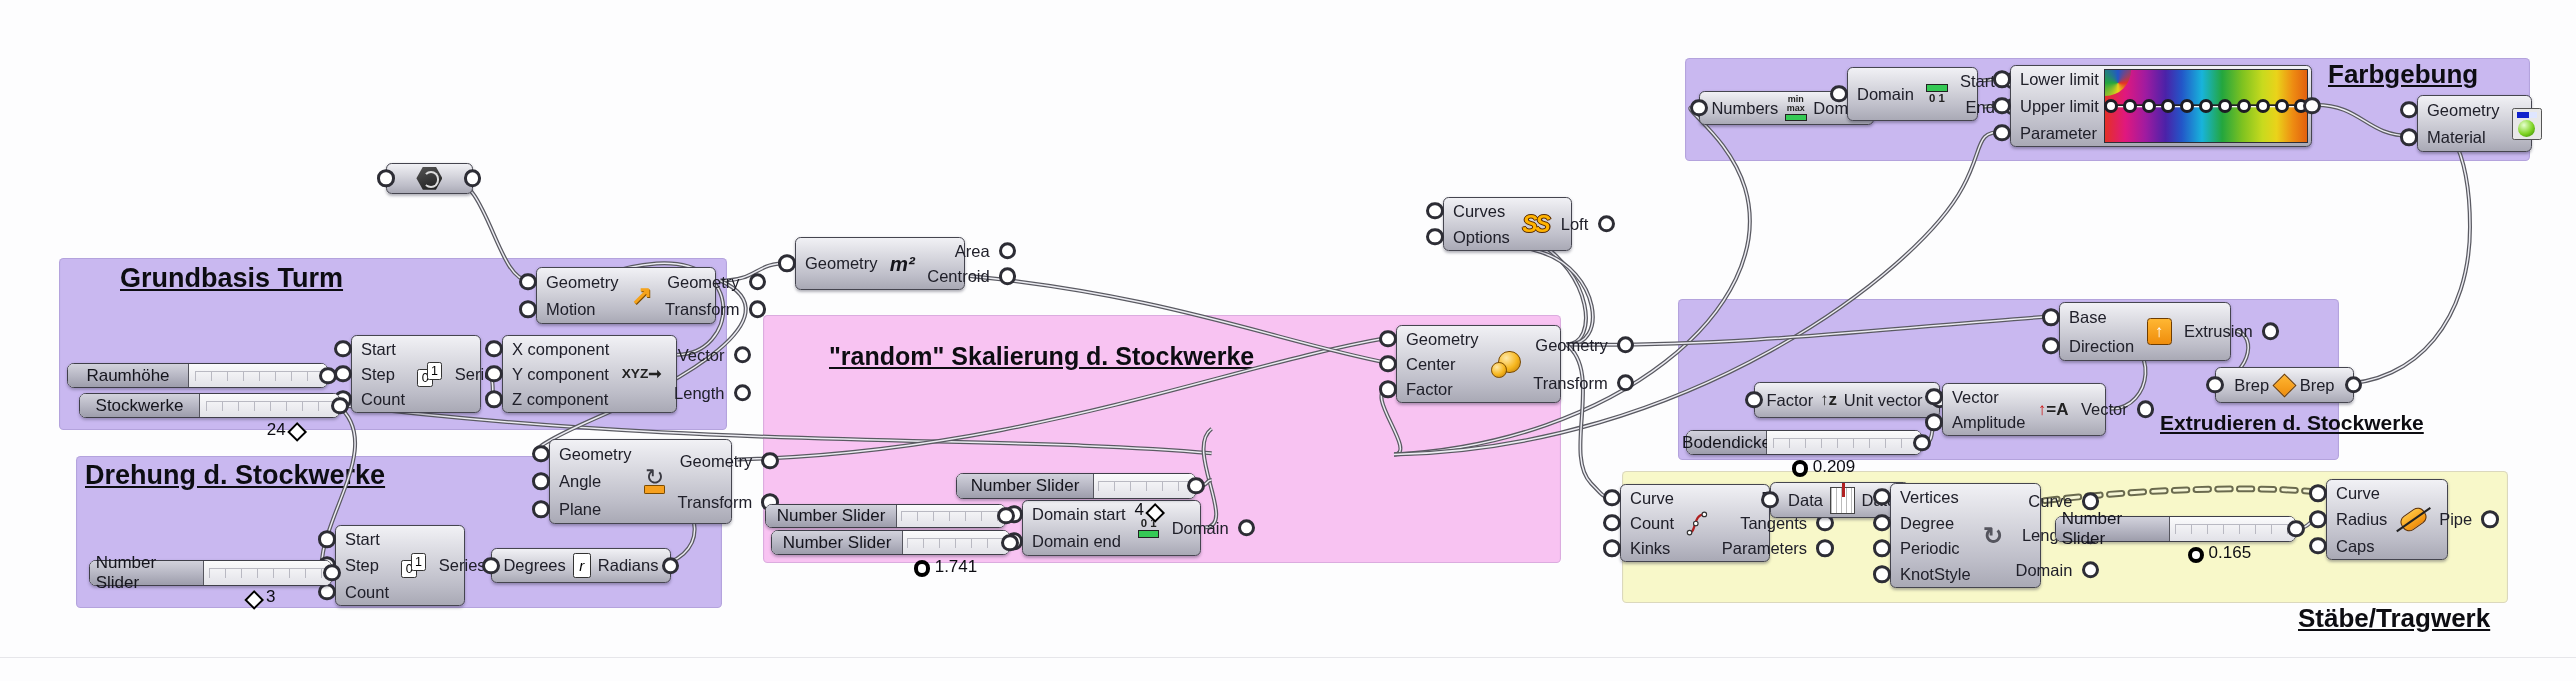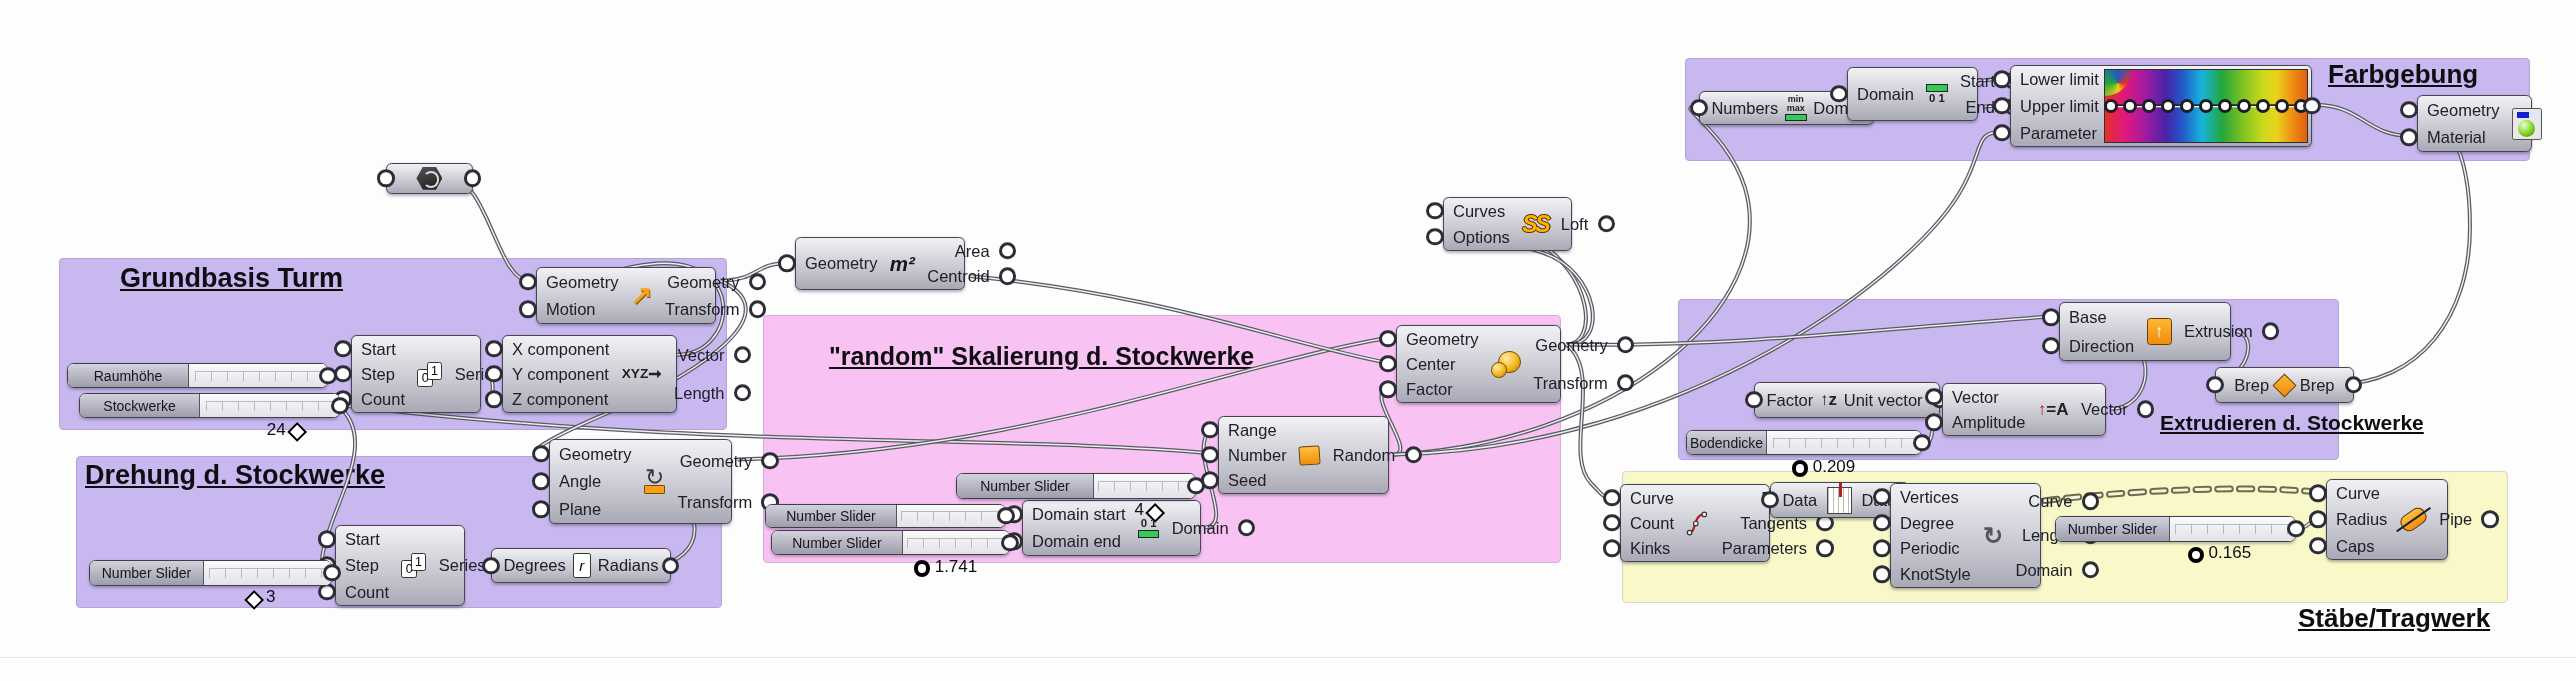--- a/index.html
+++ b/index.html
@@ -25,21 +25,21 @@
   .port.in::before{left:-17.7px;}
   .port.out::after{right:-17.7px;}
   .nub{display:block;}
   .nub.l{left:-9.7px;}
   .nub.r{right:-9.7px;}
   .capsule{flex-direction:row;display:flex;align-items:center;gap:6.8px;padding:0 11.4px;}
   .clabel{font-size:16.5px;color:#20202a;white-space:nowrap;}
   
   .slider{position:absolute;z-index:4;display:flex;border:1.7px solid #3f3f49;border-radius:6.8px;
           background:#ededf1;box-shadow:0 1.7px 2.8px rgba(40,40,60,.3);}
-  .sname{display:flex;align-items:center;justify-content:center;font-size:14px;color:#15151d;
+  .sname{display:flex;align-items:center;justify-content:center;font-size:17px;color:#15151d;
          background:linear-gradient(180deg,#d2d2dc 0%,#b5b5c2 55%,#9d9dab 100%);
          border-right:1.7px solid #55555e;border-radius:5.1px 0 0 5.1px;padding:0 5.7px;box-sizing:border-box;}
   .strack{flex:1;position:relative;border-radius:0 5.1px 5.1px 0;
           background:linear-gradient(180deg,#fbfbfc 0%,#ececf0 60%,#e2e2e8 100%);}
   .ticks{position:absolute;left:4%;right:4%;top:50%;height:9px;transform:translateY(-50%);
          border-top:1.1px solid #b9b9c2;
          background:repeating-linear-gradient(90deg,#b9b9c2 0 1.1px,transparent 1.1px 16px);}
   .kv{position:absolute;top:50%;transform:translateY(-50%);display:flex;align-items:flex-end;gap:4.6px;
       font-size:17px;color:#0c0c12;background:transparent;z-index:2;margin-top:24px;}
   .knob.circle{width:8.5px;height:8.5px;border:4.6px solid #000;border-radius:50%;background:#fff;display:inline-block;}
@@ -332,33 +332,20 @@
         <span class="ico ico-dom">
           <span>0 1</span>
           <span class="bar"></span>
         </span>
       </div>
     <div class="col out">
       <div class="port out"><span>Domain</span></div>
     </div>
   </div>
 
-  <div class="comp" style="left:1218px;top:416px;width:169px;height:76px">
-    <div class="col in">
-      <div class="port in"><span>Range</span></div>
-      <div class="port in"><span>Number</span></div>
-      <div class="port in"><span>Seed</span></div>
-    </div>
-    <div class="mid">
-        <span class="ico ico-random"></span>
-      </div>
-    <div class="col out">
-      <div class="port out"><span>Random</span></div>
-    </div>
-  </div>
 
   <div class="comp" style="left:1396px;top:325px;width:163px;height:76px">
     <div class="col in">
       <div class="port in"><span>Geometry</span></div>
       <div class="port in"><span>Center</span></div>
       <div class="port in"><span>Factor</span></div>
     </div>
     <div class="mid">
         <span class="ico ico-scale"></span>
       </div>
@@ -494,21 +481,21 @@
         <circle cx="32" cy="6" r="4" fill="#fff" stroke="#333" stroke-width="2"></circle>
       </svg>
     </div>
     <div class="col out">
       <div class="port out"><span>Points</span></div>
       <div class="port out"><span>Tangents</span></div>
       <div class="port out"><span>Parameters</span></div>
     </div>
   </div>
 
-  <div class="comp capsule" style="left:1770px;top:482px;width:114px;height:34px;justify-content:space-between">
+  <div class="comp capsule" style="left:1770px;top:482px;width:114px;height:34px;justify-content:flex-end">
     <span class="nub l"></span>
     <span class="clabel">Data</span>
     <span class="ico ico-flip"></span>
     <span class="clabel">Data</span>
     <span class="nub r"></span>
   </div>
 
   <div class="comp" style="left:1890px;top:483px;width:149px;height:103px">
     <div class="col in">
       <div class="port in"><span>Vertices</span></div>

